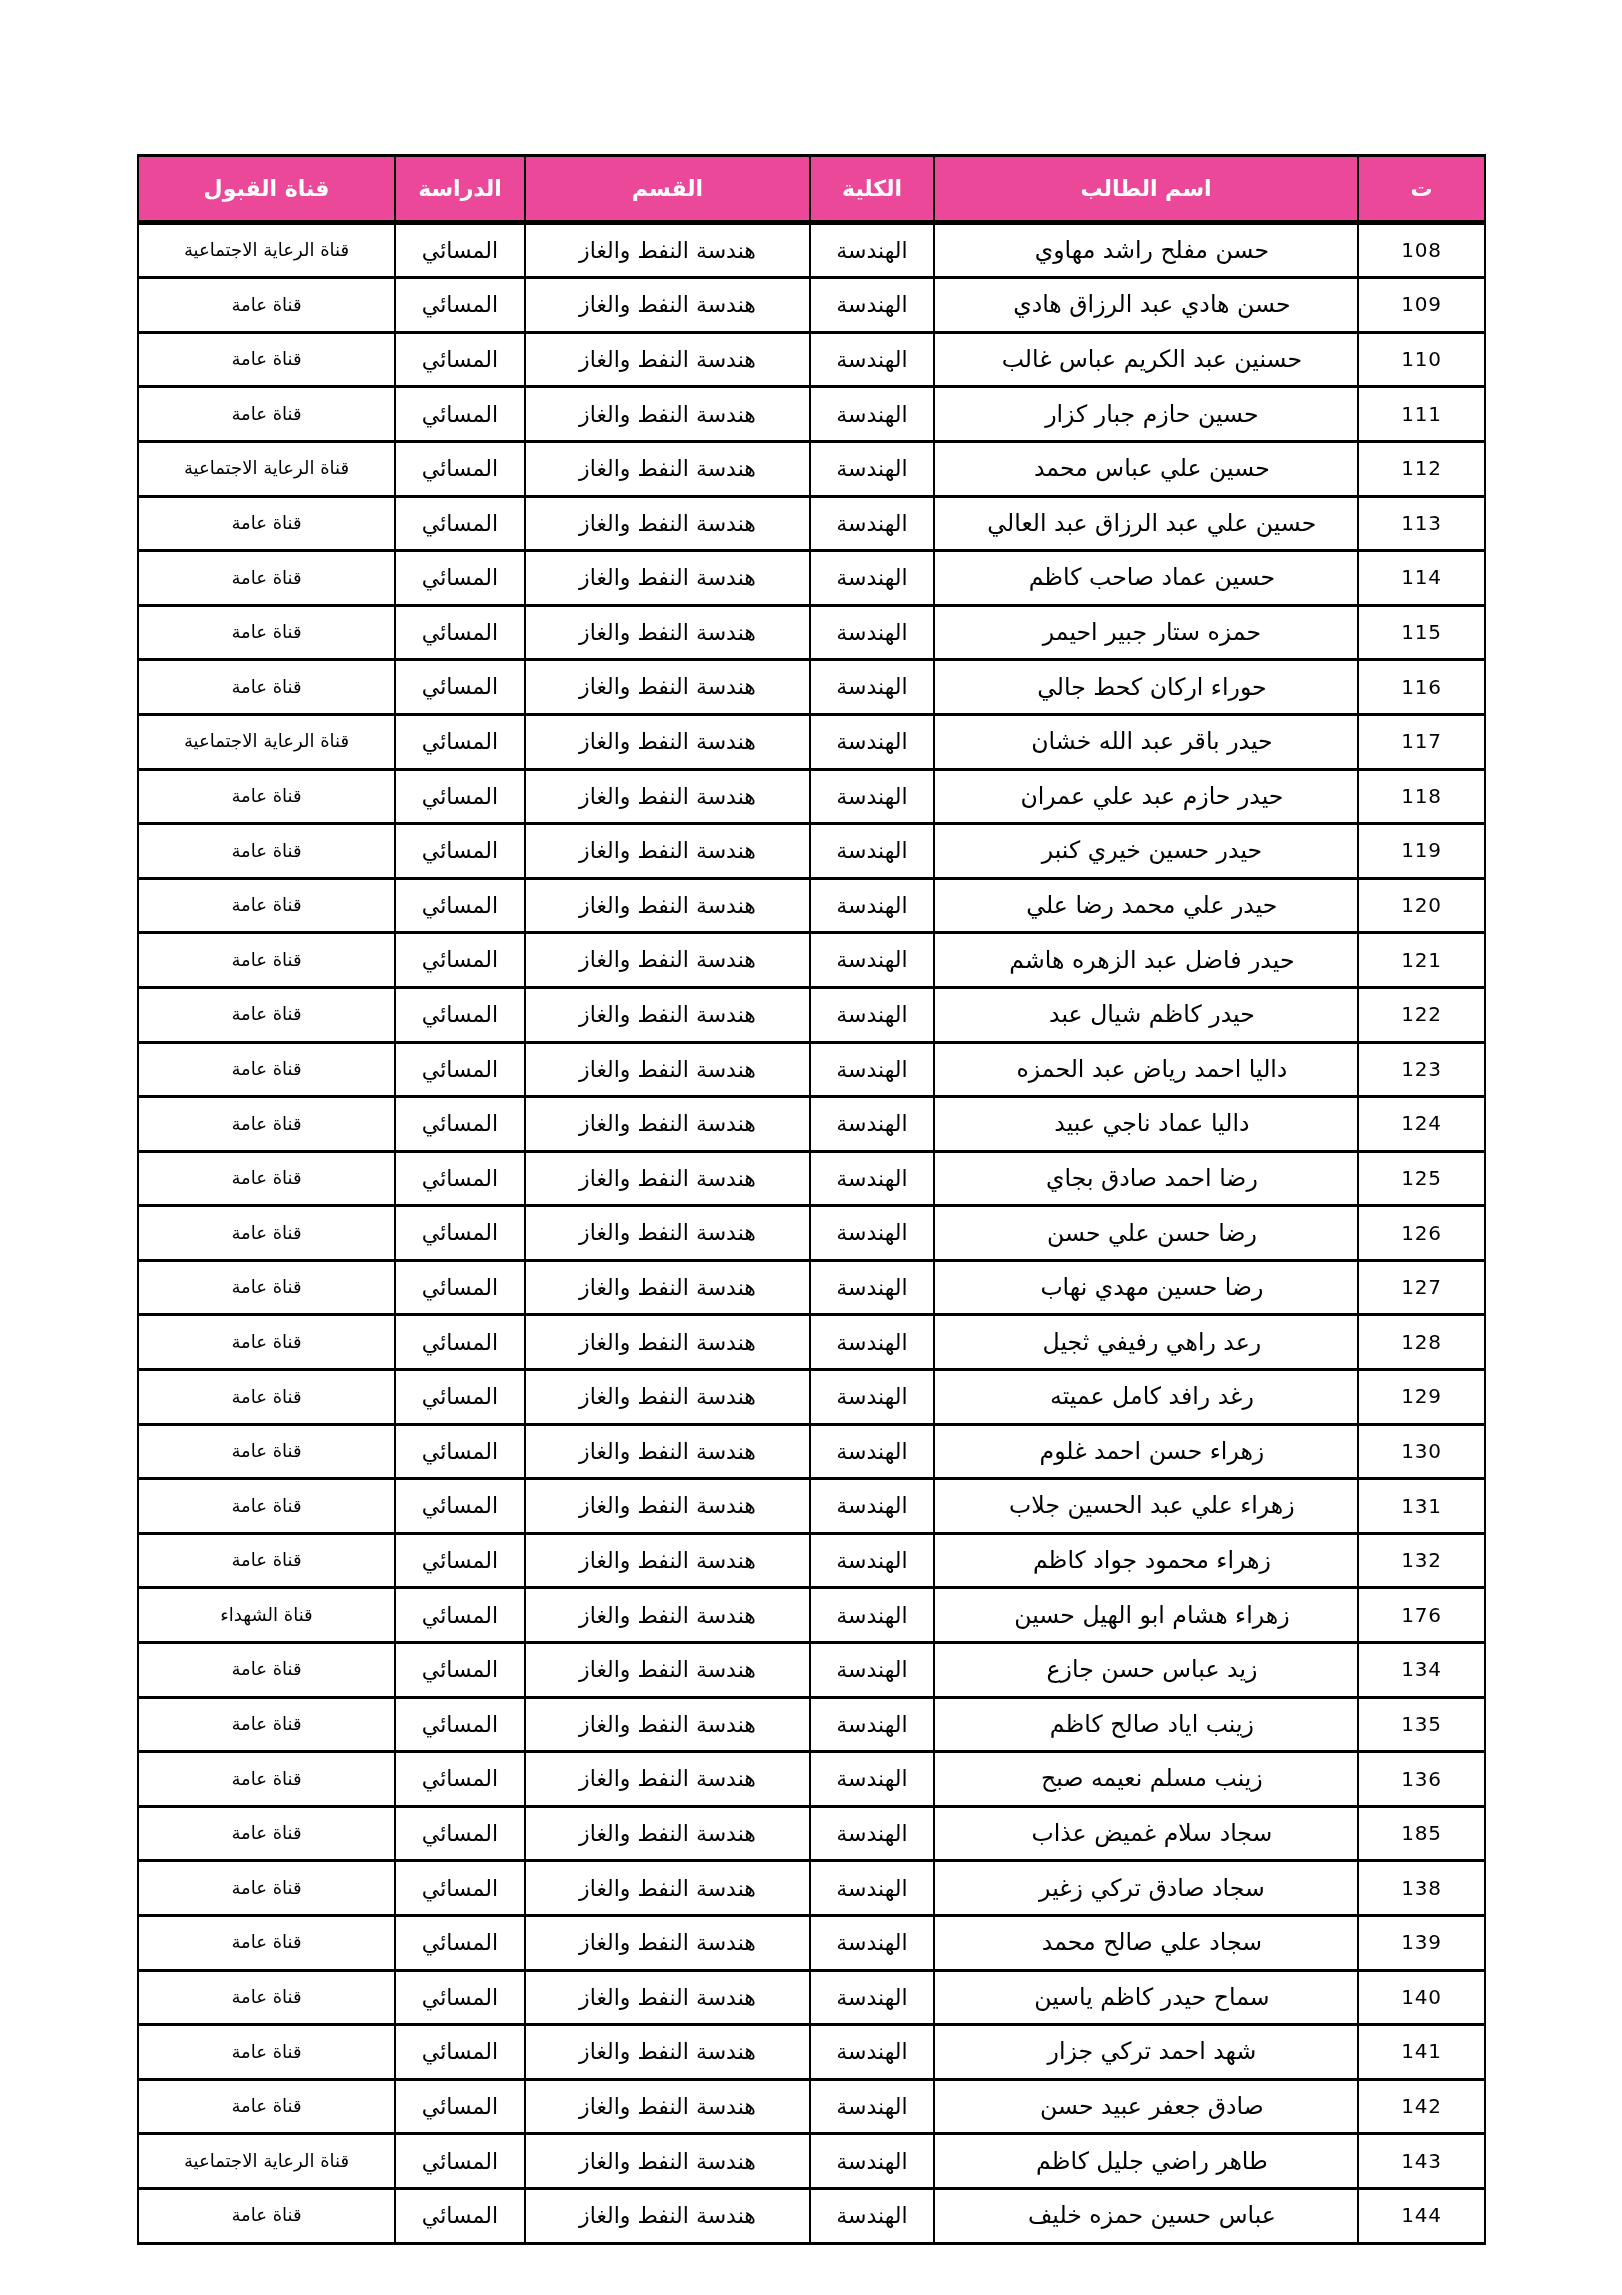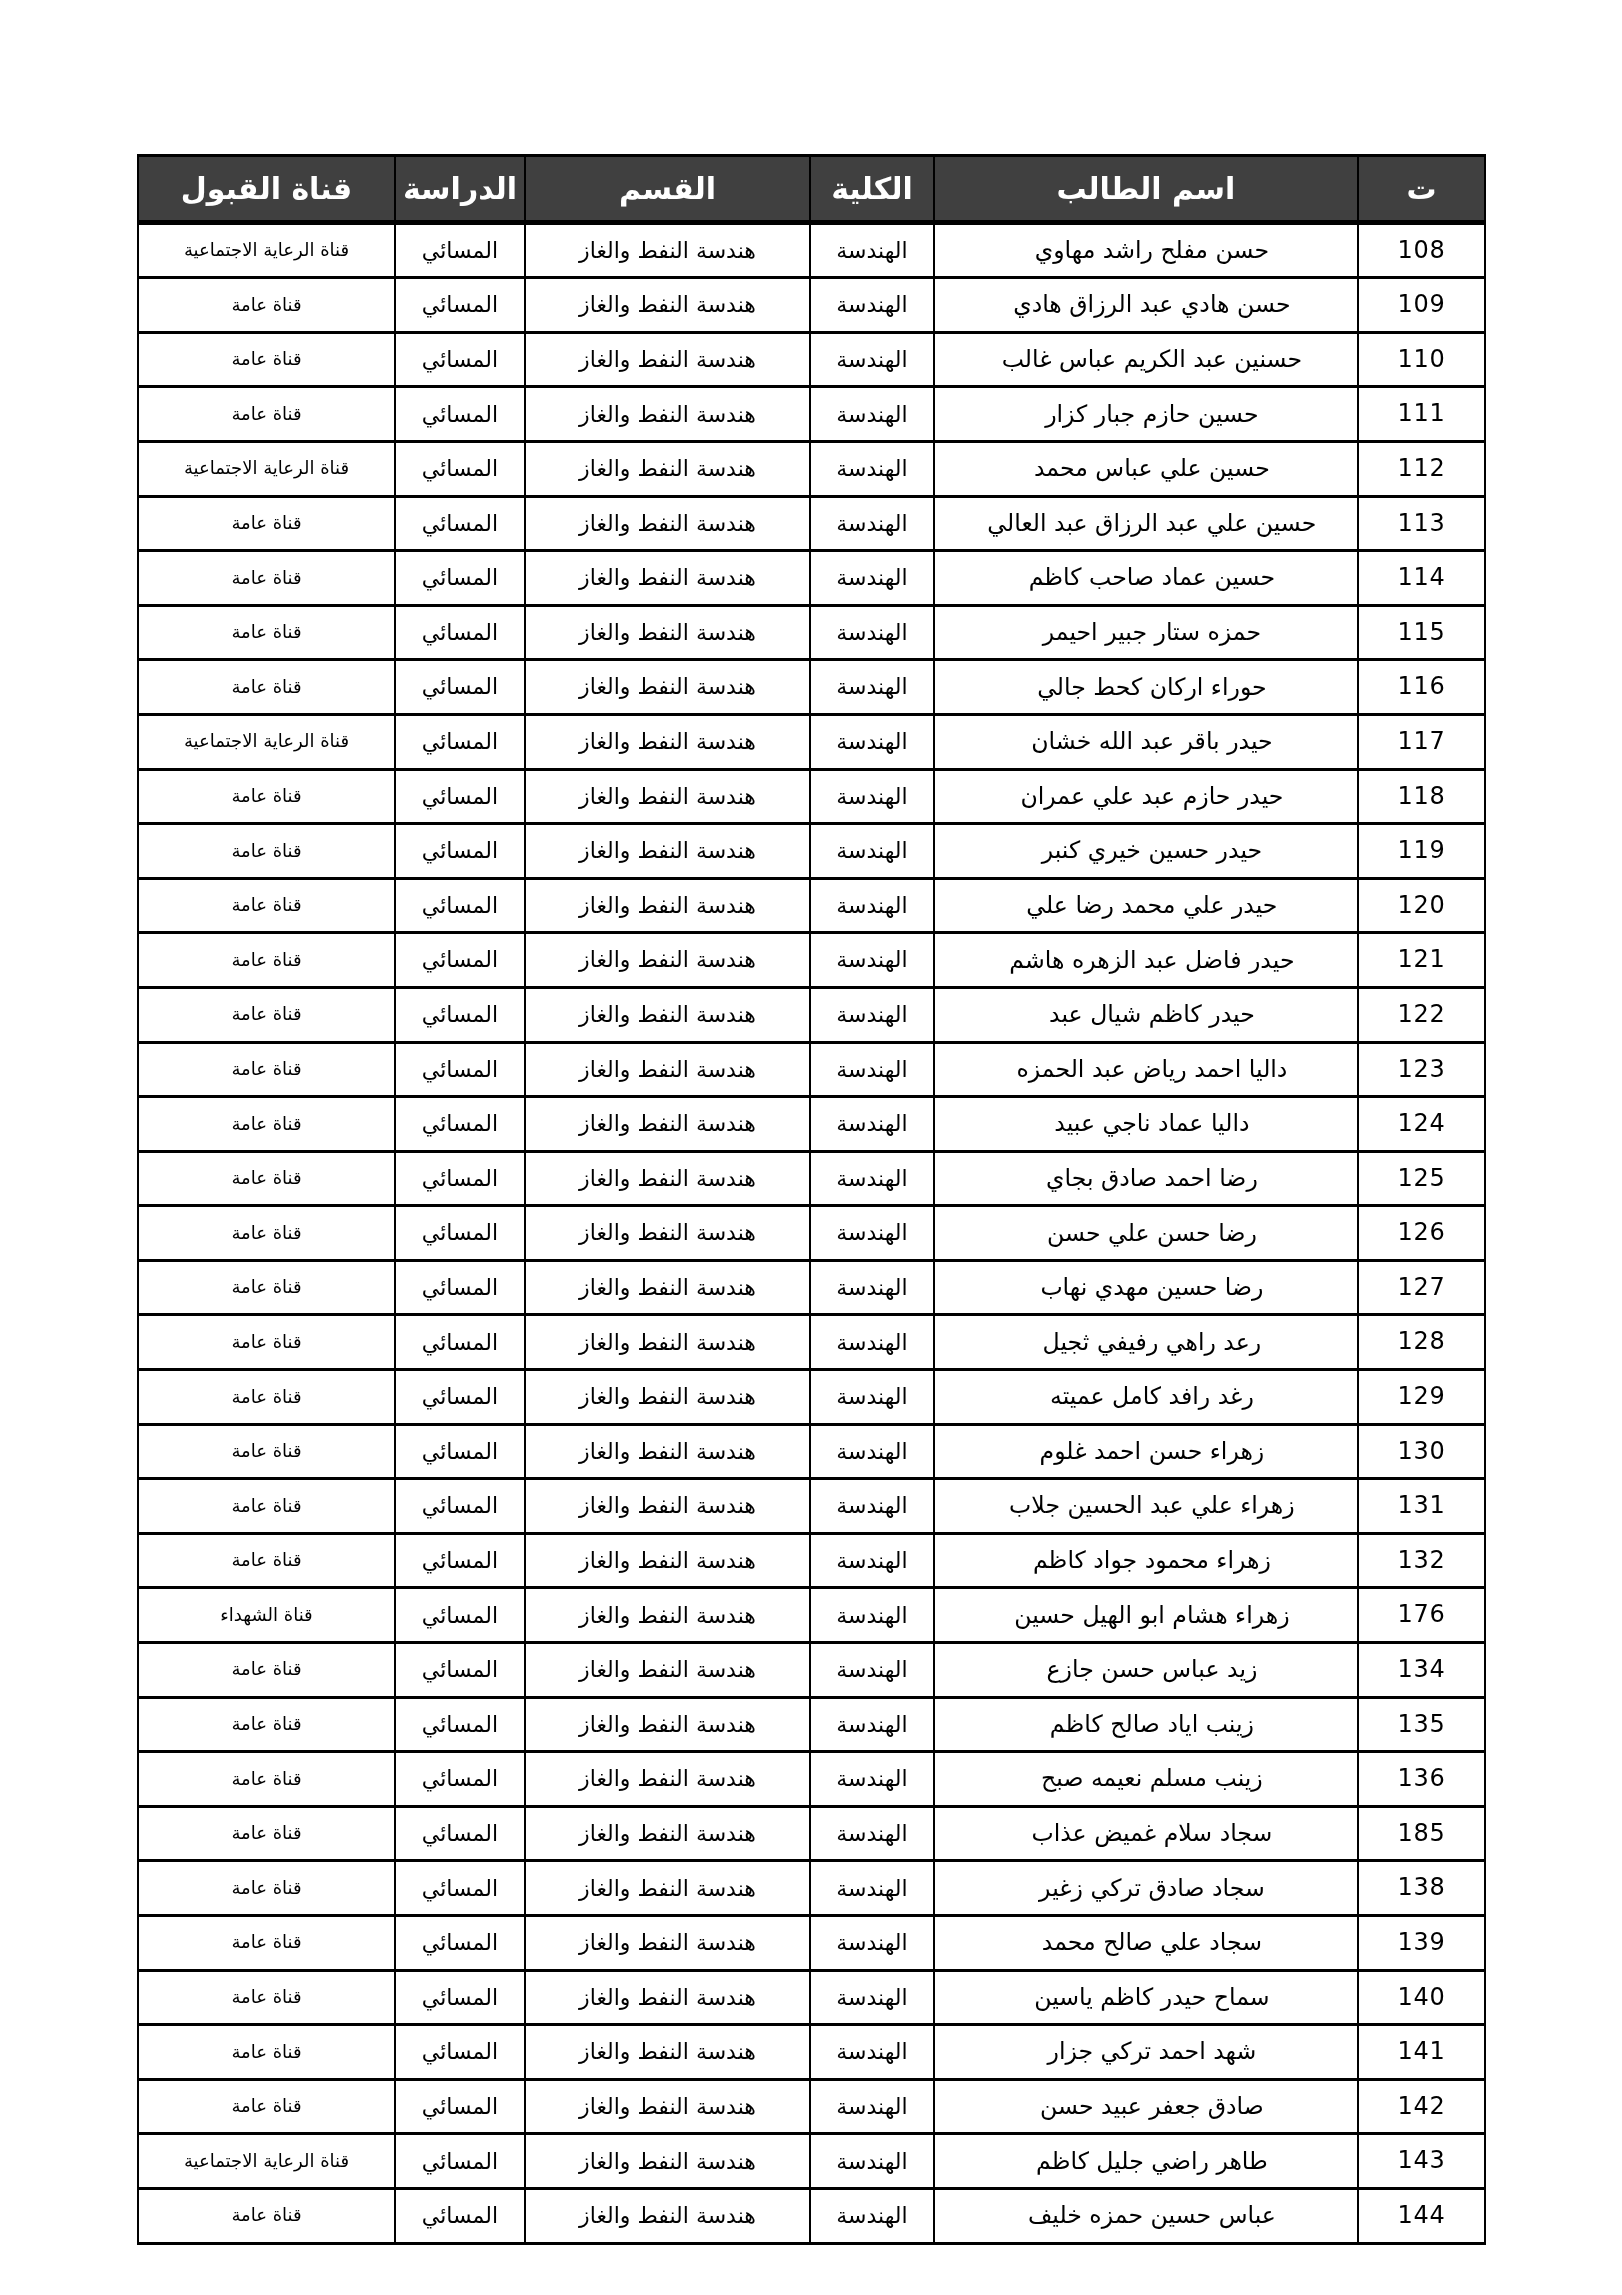--- a/index.html
+++ b/index.html
@@ -16,28 +16,28 @@
   }
   .students-table th,.students-table td{
     border:2px solid #000;
     border-top-width:3.3px;border-bottom-width:3.3px;
     text-align:center;vertical-align:middle;
     overflow:hidden;
     padding:1.3px 5.2px;
     color:#000;
   }
   .students-table thead th{
-    background:#404040;color:#ffffff;
-    font-weight:bold;font-size:30px;
+    background:#ec4899;color:#ffffff;
+    font-weight:bold;font-size:22px;
     height:60px;
     border-bottom-width:5.9px;
     border-top-width:3.9px;
   }
   .students-table tbody td{height:49px;font-size:22px;line-height:1.15;}
-  .students-table td.cell-no{font-size:24px;letter-spacing:0.7px;}
+  .students-table td.cell-no{font-size:20px;letter-spacing:0.7px;}
   .students-table td.cell-name{font-size:23.6px;padding-left:17px;}
   .students-table td.cell-channel{font-size:18px;}
   .students-table td.cell-study,
   .students-table td.cell-college,
   .students-table td.cell-dept{font-size:22px;}
 </style>
 </head>
 <body>
 
 <div class="page">

